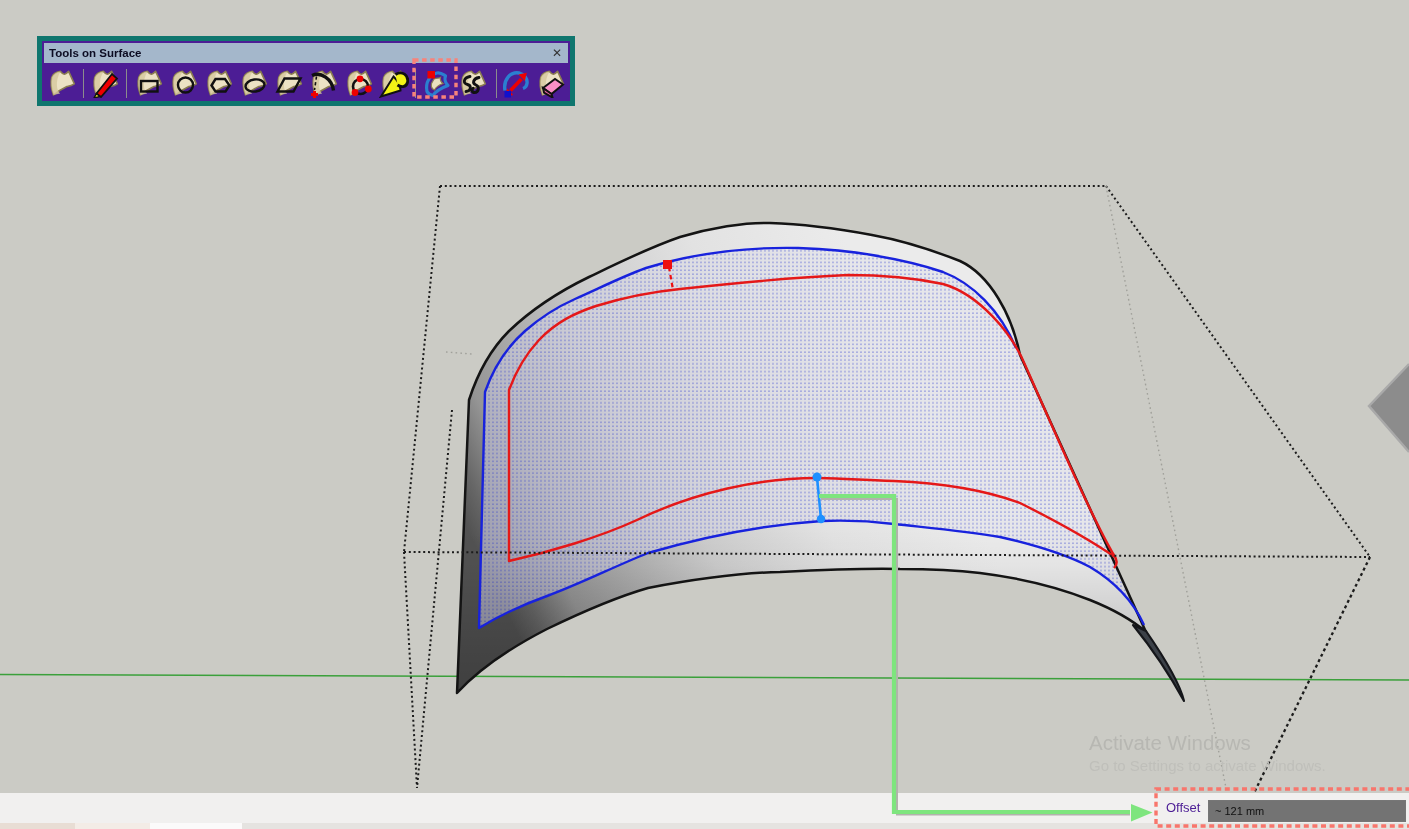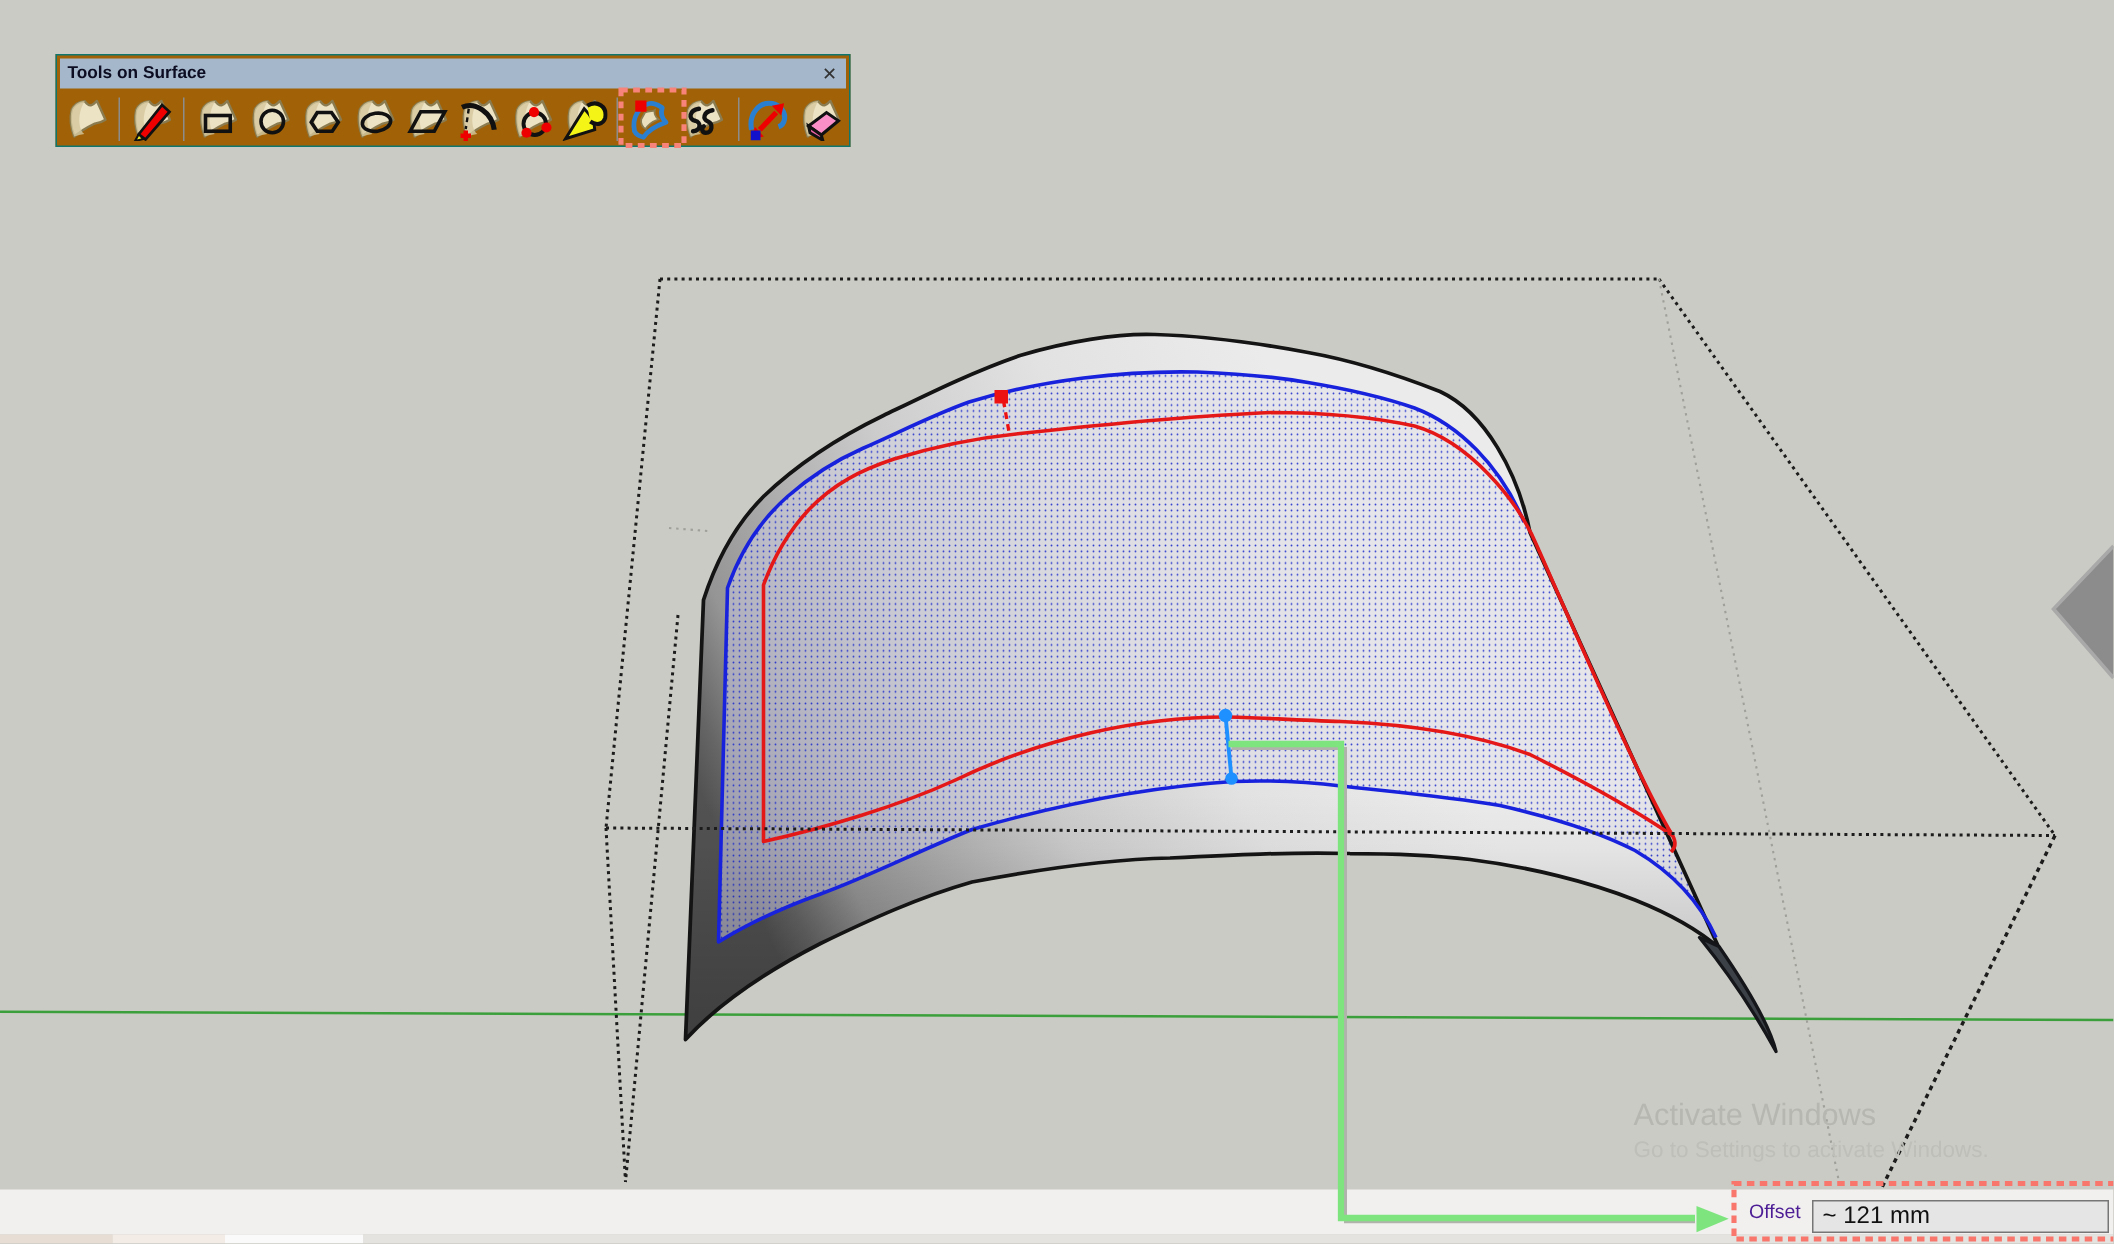--- a/index.html
+++ b/index.html
@@ -2,24 +2,24 @@
 <html><head>
 <meta charset="utf-8">
 <style>
   html,body{margin:0;padding:0}
   body{width:1409px;height:829px;overflow:hidden;position:relative;
        background:#cbcbc5;font-family:"Liberation Sans",sans-serif}
   #statusbar{position:absolute;left:0;top:793px;width:1409px;height:30px;background:#f1f0ef}
   .ss{position:absolute;top:823px;height:6px}
   #offlabel{position:absolute;left:1166px;top:793px;height:30px;line-height:30px;
             font-size:13px;color:#4c1d95}
-  #offbox{position:absolute;left:1208px;top:800px;width:190px;height:20px;background:#e5e5e5;
-          border:1px solid #767676;font-size:16px;line-height:20px;padding-left:6px;color:#111}
+  #offbox{position:absolute;left:1208px;top:800px;width:190px;height:20px;background:#737373;
+          border:1px solid #767676;font-size:11px;line-height:20px;padding-left:6px;color:#111}
   #toolbar{position:absolute;left:37px;top:36px;width:528px;height:60px;
-           background:#a16207;border:1px solid #0f766e}
+           background:#4c1d95;border:5px solid #0f766e}
   #tbtitle{position:absolute;left:2px;top:2px;right:2px;height:20px;background:#a4b7cb;
            font-weight:bold;font-size:11.5px;color:#0c0c22;line-height:20px;padding-left:5px}
   #tbclose{position:absolute;right:6px;top:0;font-weight:normal;color:#333;font-size:12px}
   .ico{position:absolute;top:27px;width:30px;height:30px}
   .sep{position:absolute;top:28px;width:1px;height:29px;background:#8c8c8c}
 </style>
 </head>
 <body>
 <svg width="0" height="0" style="position:absolute">
     <defs>

